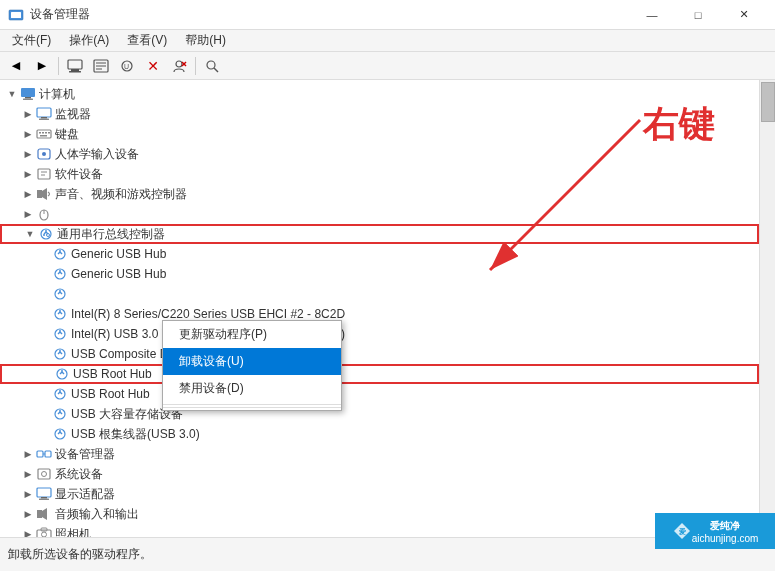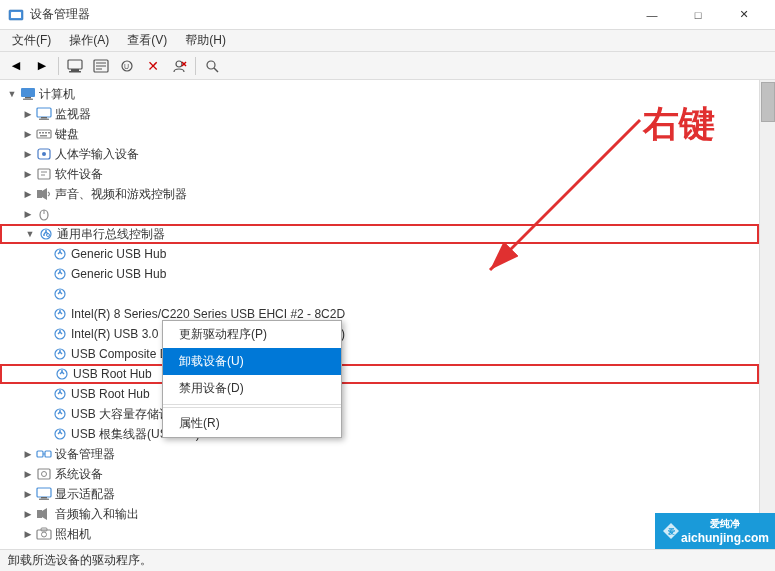--- a/index.html
+++ b/index.html
@@ -185,21 +185,21 @@
       background: #ddd;
       margin: 2px 0;
     }
 
     
     .status-bar {
       position: absolute;
       bottom: 0;
       left: 0;
       right: 0;
-      height: 22px;
+      height: 34px;
       background: #f5f5f5;
       border-top: 1px solid #ddd;
       display: flex;
       align-items: center;
       padding: 0 8px;
       font-size: 12px;
       color: #333;
       margin-top: 8px;
     }
 
@@ -620,21 +620,20 @@
     <div class="scrollbar-thumb"></div>
   </div>
 </div>
 
 <div class="context-menu">
   <div class="context-item">更新驱动程序(P)</div>
   <div class="context-item active">卸载设备(U)</div>
   <div class="context-item">禁用设备(D)</div>
   <div class="context-separator"></div>
   <div class="context-separator"></div>
-  <div class="context-item">属性(R)</div>
 </div>
 
 <div class="right-arrow-text">
   <span>右键</span>
 </div>
 
 <svg class="arrow-svg" width="300" height="280" viewBox="0 0 300 280">
   <defs>
     <marker id="arrowhead" markerWidth="10" markerHeight="7" refX="10" refY="3.5" orient="auto">
       <polygon points="0 0, 10 3.5, 0 7" fill="#e03030"></polygon>
@@ -649,17 +648,17 @@
 
 <div class="watermark">
   <div style="text-align:center;">
     <div style="display:flex; align-items:center; gap:0;">
       <svg width="20" height="20" viewBox="0 0 20 20">
         <path d="M2 10 L10 2 L18 10 L10 18 Z" fill="white" opacity="0.8"></path>
         <text x="7" y="13" font-size="7" fill="#1a9ad9" font-weight="bold">爱</text>
       </svg>
       <div>
         <div style="color:white; font-size:10px; font-weight:bold;">爱纯净</div>
-        <div style="color:white; font-size:12px;font-weight:bold;">aichunjing.com</div>
+        <div style="color:white; font-size:10px;">aichunjing.com</div>
       </div>
     </div>
   </div>
 </div>
 
 </body></html>

